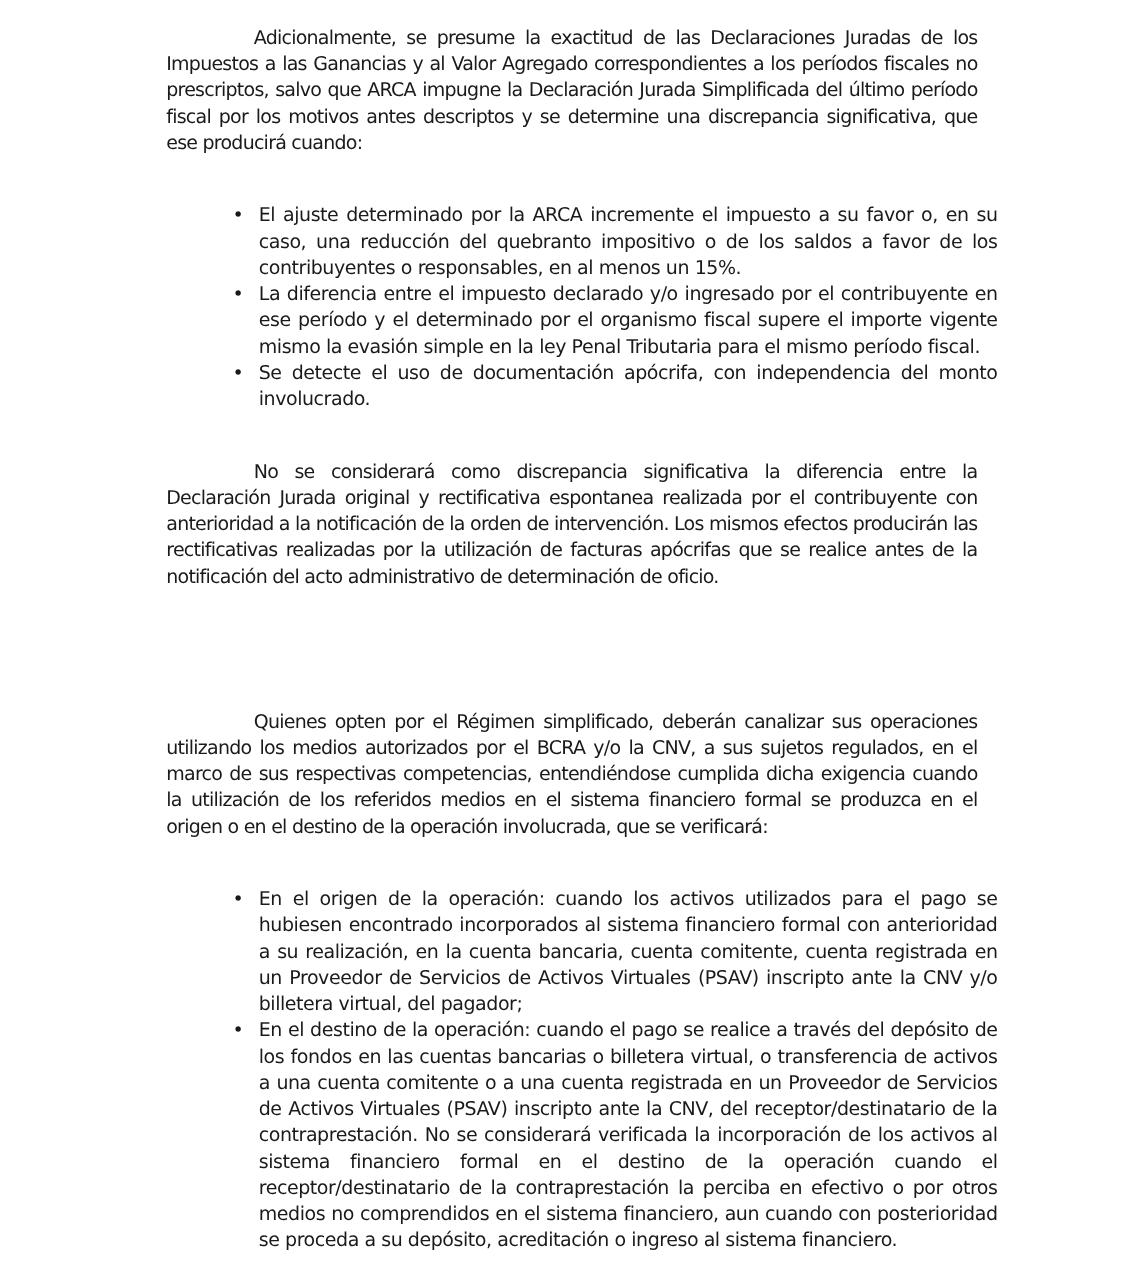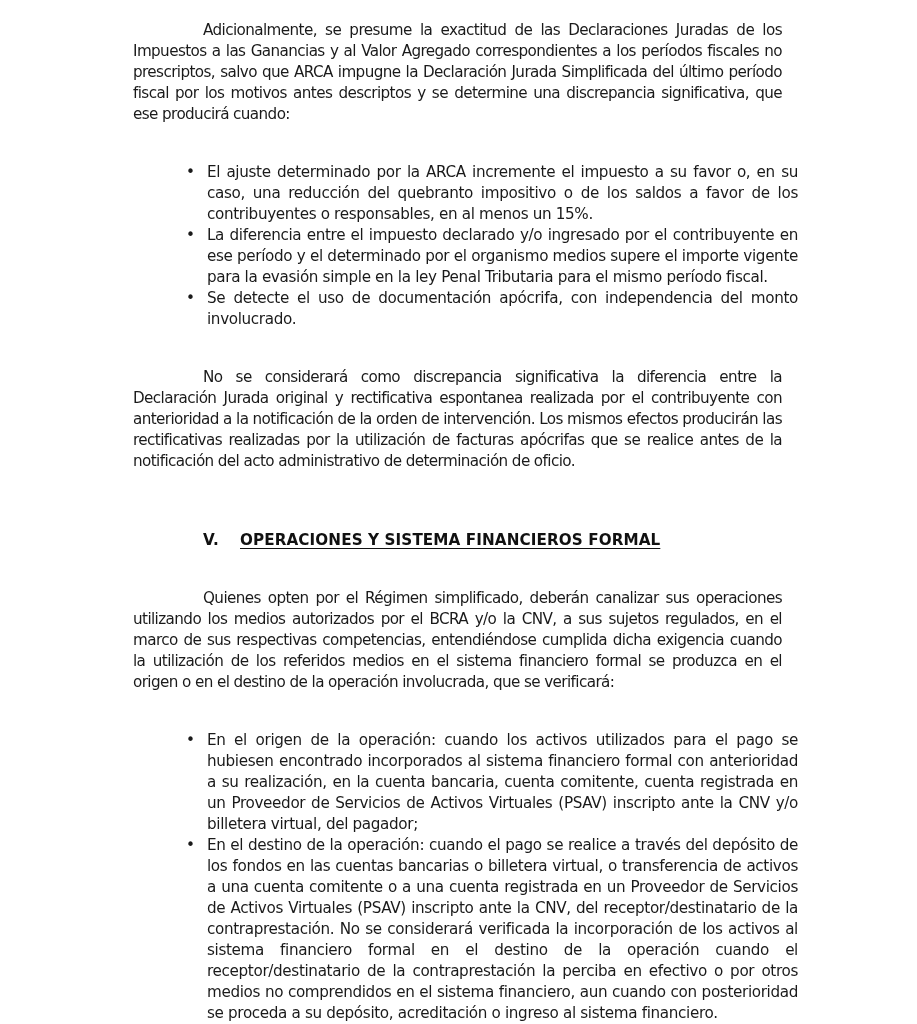--- a/index.html
+++ b/index.html
@@ -34,37 +34,34 @@
 
   <div class="gap-sm"></div>
 
   <ul>
     <li>
       <span class="bullet">•</span>
       <span>El ajuste determinado por la ARCA incremente el impuesto a su favor o, en su caso, una reducción del quebranto impositivo o de los saldos a favor de los contribuyentes o responsables, en al menos un 15%.</span>
     </li>
     <li>
       <span class="bullet">•</span>
-      <span>La diferencia entre el impuesto declarado y/o ingresado por el contribuyente en ese período y el determinado por el organismo medios supere el importe vigente para la evasión simple en la ley Penal Tributaria para el mismo período fiscal.</span>
+      <span>La diferencia entre el impuesto declarado y/o ingresado por el contribuyente en ese período y el determinado por el organismo fiscal supere el importe vigente mismo la evasión simple en la ley Penal Tributaria para el mismo período fiscal.</span>
     </li>
     <li>
       <span class="bullet">•</span>
       <span>Se detecte el uso de documentación apócrifa, con independencia del monto involucrado.</span>
     </li>
   </ul>
 
   <div class="gap-sm"></div>
 
   <p class="cond">No se considerará como discrepancia significativa la diferencia entre la Declaración Jurada original y rectificativa espontanea realizada por el contribuyente con anterioridad a la notificación de la orden de intervención. Los mismos efectos producirán las rectificativas realizadas por la utilización de facturas apócrifas que se realice antes de la notificación del acto administrativo de determinación de oficio.</p>
 
   <div class="gap-lg"></div>
 
-  <h2>
-    <span class="num">V.</span><span class="title">OPERACIONES Y SISTEMA FINANCIEROS FORMAL</span>
-  </h2>
 
   <div class="gap-sm"></div>
 
   <p class="cond">Quienes opten por el Régimen simplificado, deberán canalizar sus operaciones utilizando los medios autorizados por el BCRA y/o la CNV, a sus sujetos regulados, en el marco de sus respectivas competencias, entendiéndose cumplida dicha exigencia cuando la utilización de los referidos medios en el sistema financiero formal se produzca en el origen o en el destino de la operación involucrada, que se verificará:</p>
 
   <div class="gap-sm"></div>
 
   <ul>
     <li>
       <span class="bullet">•</span>

